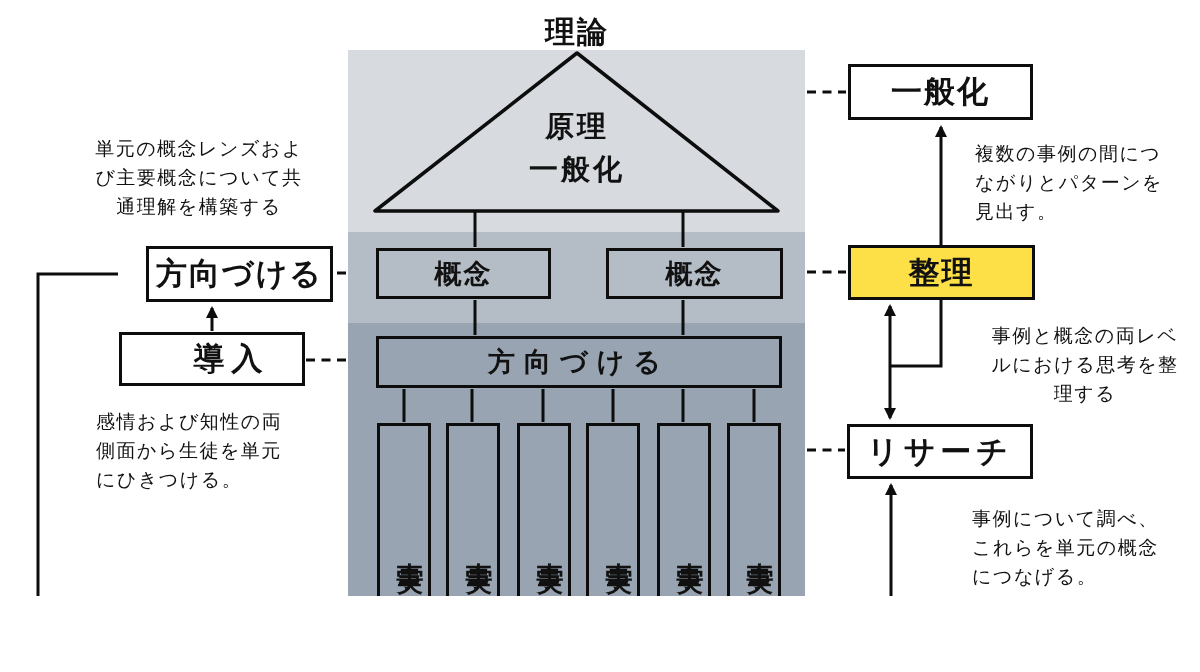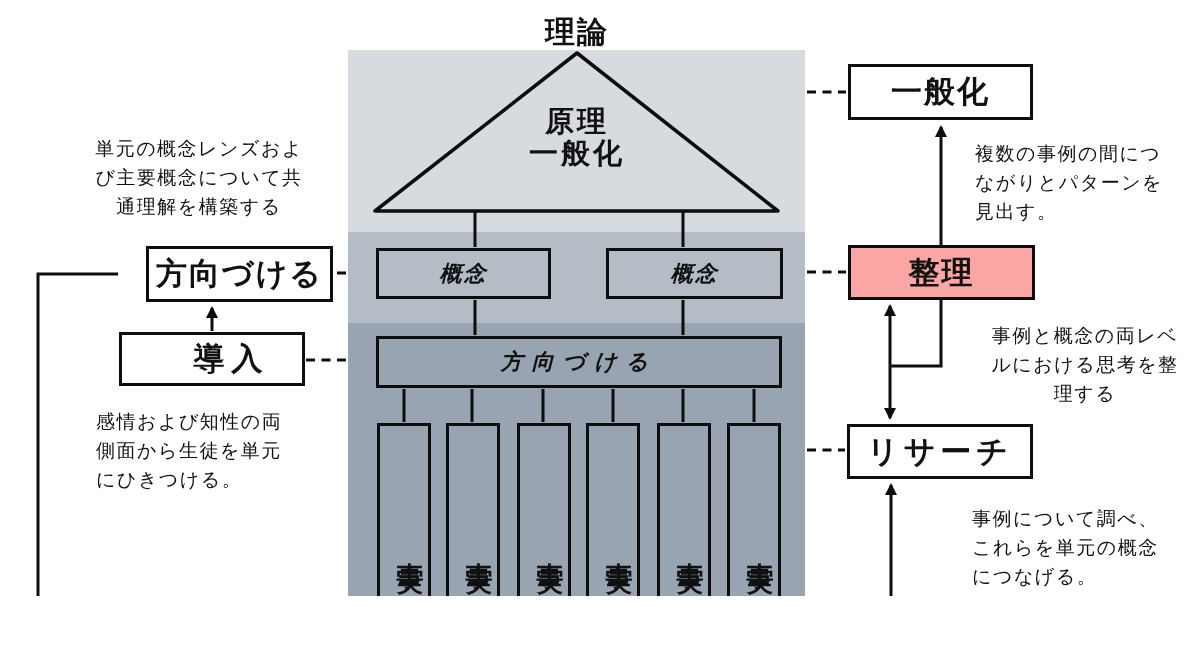--- a/index.html
+++ b/index.html
@@ -13,33 +13,33 @@
   
   svg.lines{position:absolute;left:0;top:0;z-index:1;}
   
   .dbox{
     position:absolute;z-index:2;box-sizing:border-box;border:3px solid #0d0d0d;
     display:flex;align-items:center;justify-content:center;
     font-weight:600;letter-spacing:2px;background:transparent;
   }
   .dbox.white{background:#ffffff;}
   .big{font-size:31px;}
-  .mid{font-size:22px;font-style:italic;}
+  .mid{font-size:27px;}
   
   .fact{
     position:absolute;z-index:2;box-sizing:border-box;border:3px solid #0d0d0d;
     width:54px;height:198px;top:423px;
     display:flex;justify-content:center;
     writing-mode:vertical-rl;text-orientation:upright;
     font-size:27px;font-weight:600;letter-spacing:3px;padding-top:44px;
   }
   
   .tri-label{
     position:absolute;z-index:2;text-align:center;white-space:pre-line;
-    font-size:29px;font-weight:600;line-height:32px;letter-spacing:3px;
+    font-size:29px;font-weight:600;line-height:43px;letter-spacing:3px;
   }
   .title{
     position:absolute;z-index:2;text-align:center;
     font-size:30px;font-weight:600;letter-spacing:2px;
   }
   
   .note{
     position:absolute;z-index:2;white-space:pre-line;
     font-size:19px;font-weight:500;line-height:29px;letter-spacing:1.5px;
   }
@@ -110,21 +110,21 @@
   <div class="fact" style="left:446px;">事実</div>
   <div class="fact" style="left:517px;">事実</div>
   <div class="fact" style="left:586px;">事実</div>
   <div class="fact" style="left:657px;">事実</div>
   <div class="fact" style="left:727px;">事実</div>
 
   <div class="dbox white big" style="left:118px;top:246px;width:187px;height:56px;margin-left:28px;">方向づける</div>
   <div class="dbox white big" style="left:119px;top:332px;width:186px;height:54px;letter-spacing:7px;padding-left:39px;">導入</div>
 
   <div class="dbox white big" style="left:848px;top:64px;width:185px;height:56px;">一般化</div>
-  <div class="dbox big" style="left: 848px; top: 245px; width: 187px; height: 55px; background-color: #fca5a5;">整理</div>
+  <div class="dbox big" style="left: 848px; top: 245px; width: 187px; height: 55px; background-color: #fde047;">整理</div>
   <div class="dbox white big" style="left:847px;top:424px;width:186px;height:55px;letter-spacing:5px;">リサーチ</div>
 
   <div class="note" style="left:64px;top:134px;width:270px;text-align:center;">単元の概念レンズおよ
 び主要概念について共
 通理解を構築する</div>
   <div class="note" style="left:64px;top:407px;width:260px;margin-left:32px;">感情および知性の両
 側面から生徒を単元
 にひきつける。</div>
   <div class="note" style="left:975px;top:139px;width:220px;">複数の事例の間につ
 ながりとパターンを

